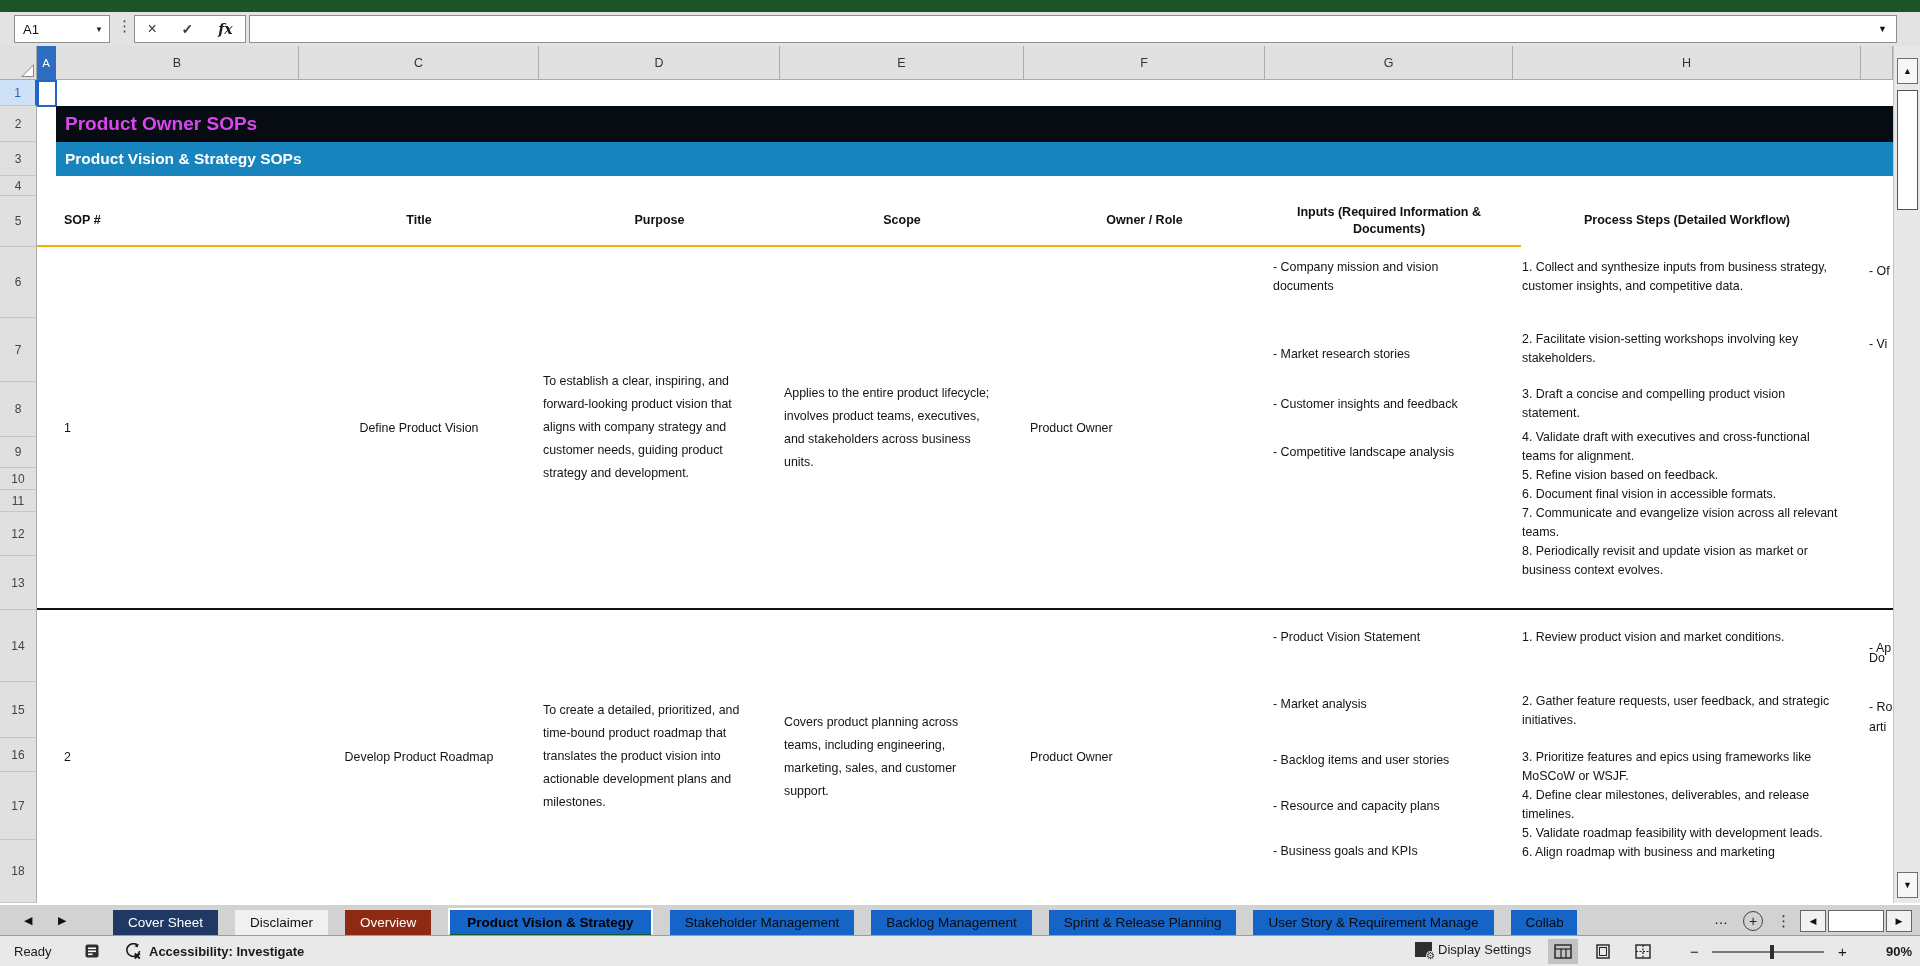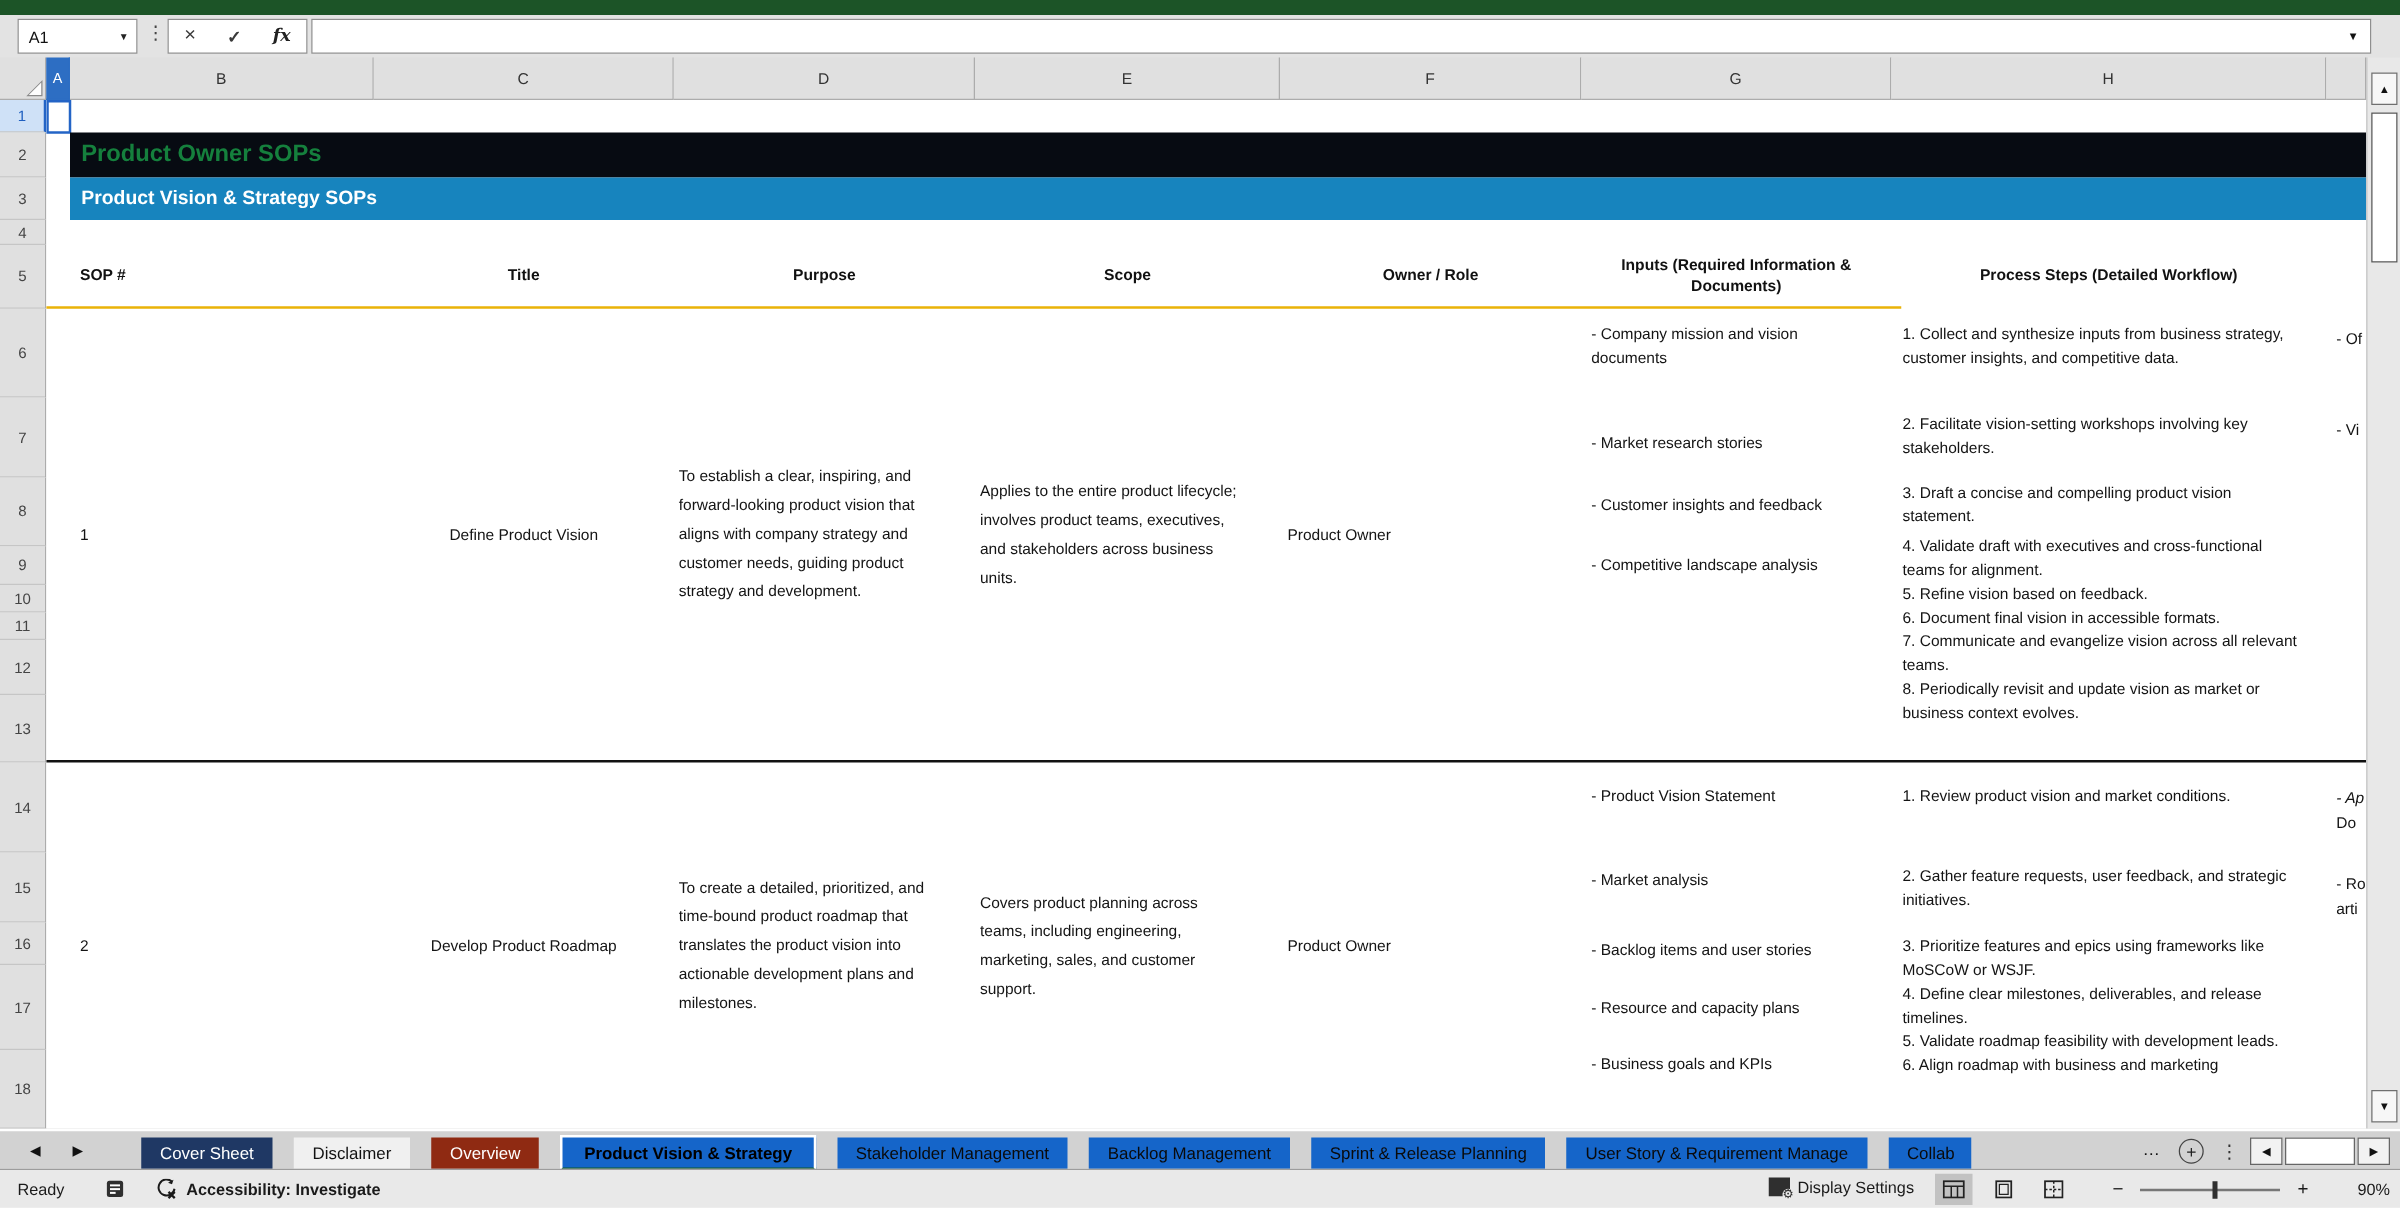--- a/index.html
+++ b/index.html
@@ -53,21 +53,21 @@
   .rh:nth-child(5){ height:51px; } .rh:nth-child(6){ height:71px; } .rh:nth-child(7){ height:64px; }
   .rh:nth-child(8){ height:55px; } .rh:nth-child(9){ height:31px; } .rh:nth-child(10){ height:22px; }
   .rh:nth-child(11){ height:22px; } .rh:nth-child(12){ height:44px; } .rh:nth-child(13){ height:54px; }
   .rh:nth-child(14){ height:72px; } .rh:nth-child(15){ height:56px; } .rh:nth-child(16){ height:34px; }
   .rh:nth-child(17){ height:68px; } .rh:nth-child(18){ height:63px; }
 
   
   .canvas { position:absolute; left:37px; top:34px; width:1856px; height:823px; background:#fff; overflow:hidden; }
   .a1sel { position:absolute; left:0; top:0; width:20px; height:27px; border:2px solid #2364C6; }
   .banner1 { position:absolute; left:19px; top:26px; width:1837px; height:36px; background:#070B12;
-             color:#15803d; font-weight:bold; font-size:19px; display:flex; align-items:center; padding-left:9px; }
+             color:#d946ef; font-weight:bold; font-size:19px; display:flex; align-items:center; padding-left:9px; }
   .banner2 { position:absolute; left:19px; top:62px; width:1837px; height:34px; background:#1784BE;
              color:#fff; font-weight:bold; font-size:15.5px; display:flex; align-items:center; padding-left:9px; }
 
   .hdrrow { position:absolute; left:0; top:116px; width:1484px; height:51px; border-bottom:2px solid #eab308; }
   .hc { position:absolute; top:0; height:100%; display:flex; align-items:center; justify-content:center;
         text-align:center; font-weight:bold; font-size:12.5px; color:#111; line-height:17px; }
   .hc.sop    { left:19px;   width:243px; justify-content:flex-start; padding-left:8px; text-align:left; }
   .hc.title  { left:262px;  width:240px; }
   .hc.purpose{ left:502px;  width:241px; }
   .hc.scope  { left:743px;  width:244px; }
@@ -97,21 +97,21 @@
   .g2 .c-inputs p:nth-child(2){ margin-bottom:37px; }
   .g2 .c-inputs p:nth-child(3){ margin-bottom:27px; }
   .g2 .c-inputs p:nth-child(4){ margin-bottom:26px; }
   .g1 .c-steps p:nth-child(1){ margin-bottom:34px; }
   .g1 .c-steps p:nth-child(2){ margin-bottom:17px; }
   .g1 .c-steps p:nth-child(3){ margin-bottom:5px; }
   .g2 .c-steps p:nth-child(1){ margin-bottom:45px; }
   .g2 .c-steps p:nth-child(2){ margin-bottom:18px; }
   .c-frag p { position:absolute; margin:0; white-space:nowrap; }
   .g1 .c-frag p:nth-child(1){ top:15px; }  .g1 .c-frag p:nth-child(2){ top:88px; }
-  .g2 .c-frag p:nth-child(1){ top:19px;font-style:italic; }  .g2 .c-frag p:nth-child(2){ top:39px; }
+  .g2 .c-frag p:nth-child(1){ top:29px; }  .g2 .c-frag p:nth-child(2){ top:39px; }
   .g2 .c-frag p:nth-child(3){ top:88px; }  .g2 .c-frag p:nth-child(4){ top:108px; }
 
   
   .vscroll { position:absolute; left:1893px; top:0; width:27px; height:857px; background:#E8E8E8; border-left:1px solid #C4C4C4; }
   .vs-btn { position:absolute; left:3px; width:21px; height:26px; background:#F7F7F7; border:1px solid #6f6f6f;
             display:flex; align-items:center; justify-content:center; font-size:9px; color:#111; }
   .vs-up { top:12px; } .vs-down { top:826px; }
   .vs-thumb { position:absolute; left:3px; top:44px; width:21px; height:120px; background:#fff; border:1px solid #555; }
 
   
@@ -147,21 +147,21 @@
   .ds-icon { width:17px; height:15px; background:#2F2F2F; position:relative; }
   .ds-icon span { position:absolute; right:-3px; bottom:-4px; font-size:10px; color:#2F2F2F;
                   background:#E9E9E9; border-radius:50%; line-height:1; }
   .sb-views { position:absolute; left:1548px; top:3px; display:flex; gap:10px; }
   .vw { width:30px; height:25px; display:flex; align-items:center; justify-content:center; }
   .vw.sel { background:#C2C2C2; }
   .sb-zo { position:absolute; left:1690px; top:7px; font-size:15px; }
   .sb-track { position:absolute; left:1712px; top:15px; width:112px; height:2px; background:#777; }
   .sb-sthumb { position:absolute; left:1770px; top:9px; width:4px; height:14px; background:#2f2f2f; }
   .sb-zi { position:absolute; left:1838px; top:7px; font-size:15px; }
-  .sb-zl { position:absolute; left:1870px; top:8px; width:42px; text-align:right; }
+  .sb-zl { position:absolute; left:1870px; top:8px; width:42px; text-align:right;font-weight:bold; }
 </style>
 </head>
 <body>
 
 <div class="app">
 
   <div class="topstrip"></div>
 
   <div class="fbar">
     <div class="namebox">

